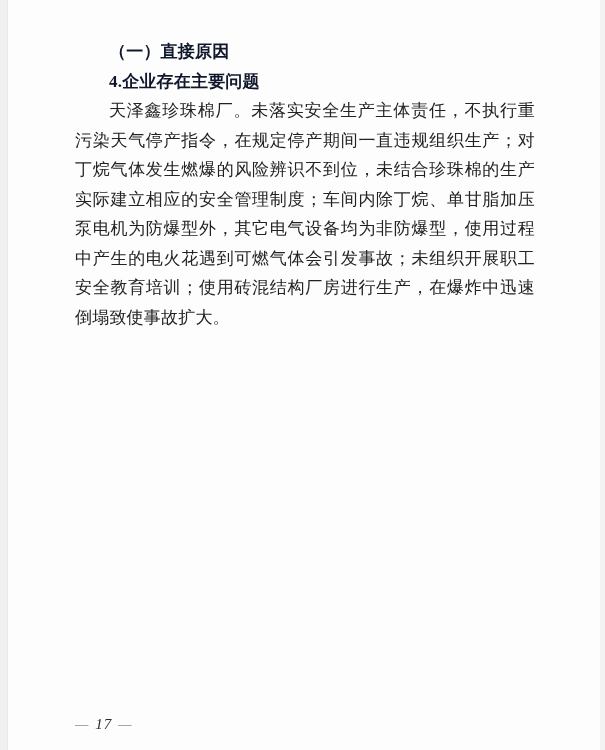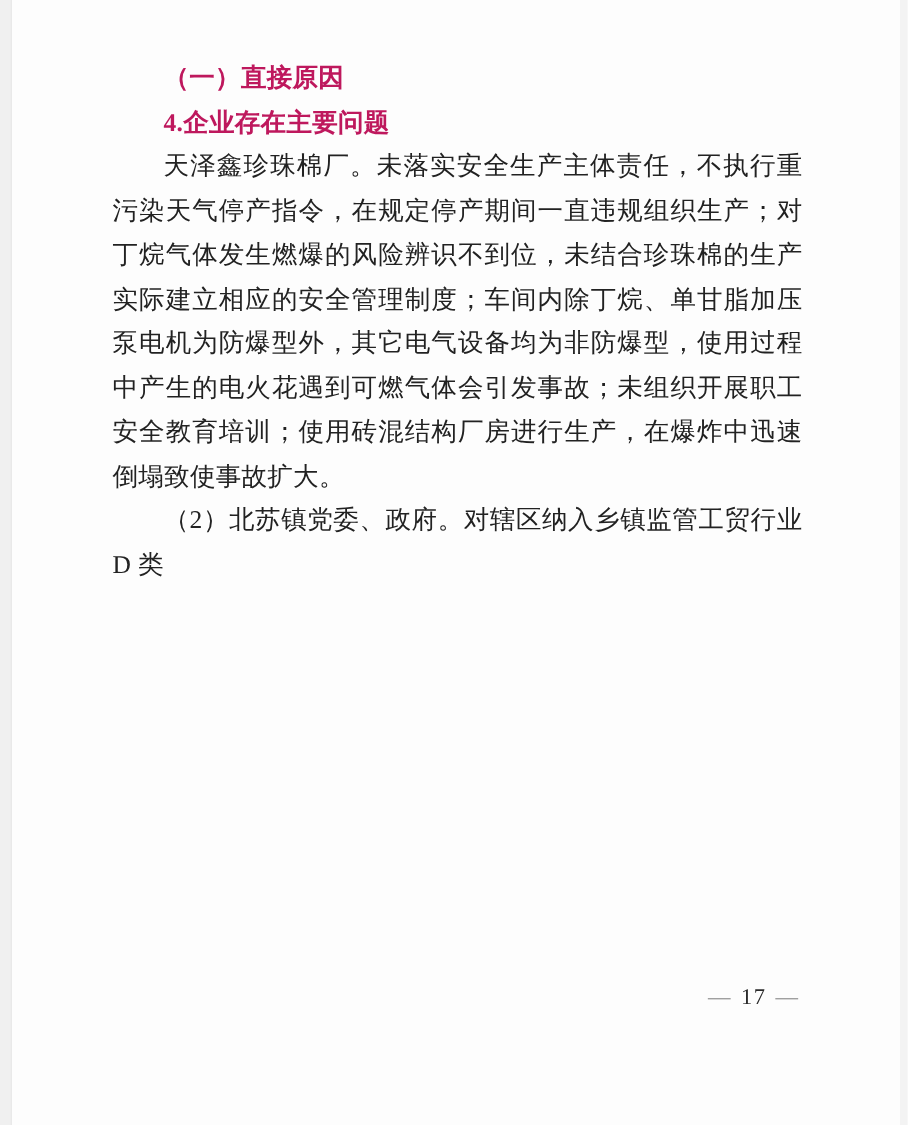--- a/index.html
+++ b/index.html
@@ -43,51 +43,50 @@
     margin: 0;
     font-size: 17px;
     line-height: 29.5px;
     text-align: justify;
     text-indent: 2em;
     letter-spacing: 0.2px;
   }
   .doc-body p.section-heading,
   .doc-body p.sub-heading {
     font-weight: 700;
-    color: #be185d;
+    color: #0f172a;
     text-align: left;
   }
   .page-number {
     position: absolute;
     left: 75px;
-    top: 657px;
+    top: 716px;
     width: 458px;
-    text-align: right;
     font-size: 15px;
     color: #3a3a3a;
     letter-spacing: 1px;
+    font-style: italic;
   }
   .page-number .dash {
     color: #8a8a8a;
   }
   .page-number .num {
     margin: 0 6px;
     color: #2b2b2b;
   }
 </style>
 </head>
 <body>
 
 <div class="scan-page">
   <div class="edge-left"></div>
   <div class="edge-right"></div>
 
   <div class="doc-body">
       <p class="section-heading">（一）直接原因</p>
       <p class="sub-heading">4.企业存在主要问题</p>
       <p class="paragraph">天泽鑫珍珠棉厂。未落实安全生产主体责任，不执行重污染天气停产指令，在规定停产期间一直违规组织生产；对丁烷气体发生燃爆的风险辨识不到位，未结合珍珠棉的生产实际建立相应的安全管理制度；车间内除丁烷、单甘脂加压泵电机为防爆型外，其它电气设备均为非防爆型，使用过程中产生的电火花遇到可燃气体会引发事故；未组织开展职工安全教育培训；使用砖混结构厂房进行生产，在爆炸中迅速倒塌致使事故扩大。</p>
-      <p class="paragraph">（2）北苏镇党委、政府。对辖区纳入乡镇监管工贸行业 D 类</p>
     </div>
 
   <div class="page-number">
     <span class="dash">—</span><span class="num">17</span><span class="dash">—</span>
   </div>
 </div>
 
 </body></html>

